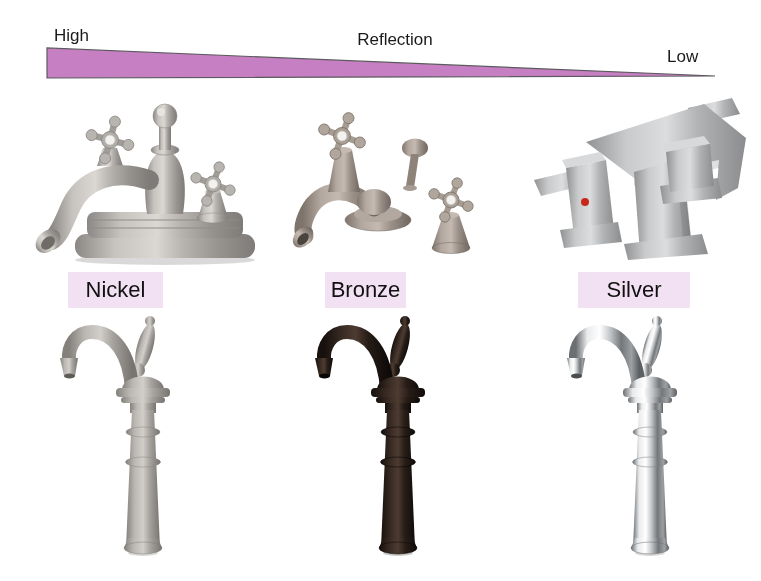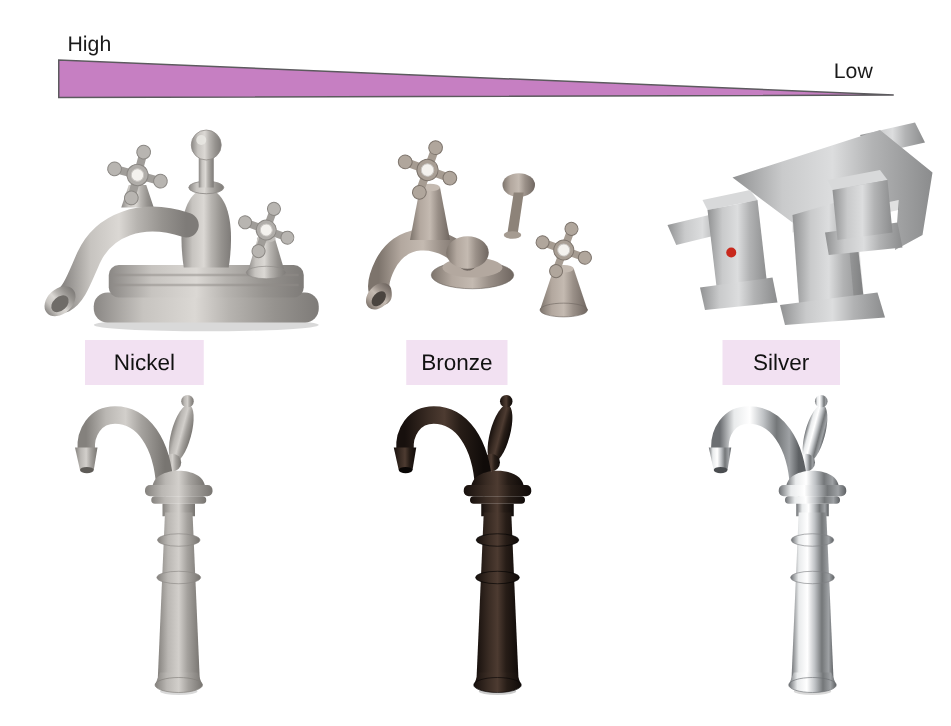--- a/index.html
+++ b/index.html
@@ -6,31 +6,32 @@
   .slide{
     position:relative;width:761px;height:581px;background:#ffffff;
     font-family:"Liberation Sans","DejaVu Sans",sans-serif;color:#111;
     overflow:hidden;margin:0 auto;padding-left:27px;
   }
   .txt{position:absolute;font-size:17px;line-height:20px;color:#1a1a1a;white-space:nowrap;}
   .wedge{position:absolute;left:46px;top:45px;}
   .mat-label{
     position:absolute;top:272px;height:36px;background:#f2e1f2;
     display:flex;align-items:center;justify-content:center;
-    font-size:18px;color:#111;
+    font-size:22px;color:#111;
   }
   .img{position:absolute;}
   svg{display:block;}
 </style>
 </head>
 <body>
 
 <div class="slide">
 
   <div class="txt" style="left:54px;top:26px;">High</div>
+  <div class="txt" style="left:310px;top:30px;width:170px;text-align:center;">Reflection</div>
   <div class="txt" style="left:667px;top:27px;margin-top:20px;">Low</div>
 
   <svg class="wedge" width="672" height="36" viewBox="0 0 672 36">
     <polygon points="1,3 1,33 669,31" fill="#c67fc2" stroke="#5c5a5e" stroke-width="1.2"></polygon>
   </svg>
 
   <div class="img" style="left:15px;top:88px;">
     <svg width="245" height="180" viewBox="0 0 245 180">
       <defs>
         <linearGradient id="gN" x1="0" y1="0" x2="1" y2="0">
@@ -157,21 +158,21 @@
       <circle cx="63" cy="118" r="4" fill="#c8281c"></circle>
     </svg>
   </div>
 
   <div class="mat-label" style="left:68px;width:95px;">
     <span>Nickel</span>
   </div>
   <div class="mat-label" style="left:325px;width:81px;">
     <span>Bronze</span>
   </div>
-  <div class="mat-label" style="left:578px;width:94px;">
+  <div class="mat-label" style="left:578px;width:112px;">
     <span>Silver</span>
   </div>
 
   <div class="img" style="left:38px;top:310px;">
     <svg width="150" height="250" viewBox="0 0 150 250">
       <defs>
         <linearGradient id="vN" x1="0" y1="0" x2="1" y2="0">
           <stop offset="0" stop-color="#84817d"></stop>
             <stop offset=".25" stop-color="#bab7b3"></stop>
           <stop offset=".5" stop-color="#d2cfcb"></stop>

